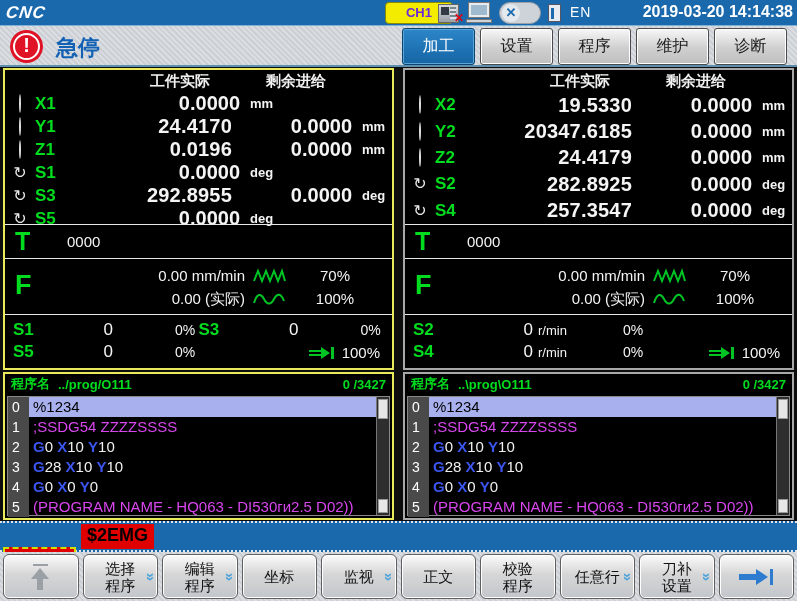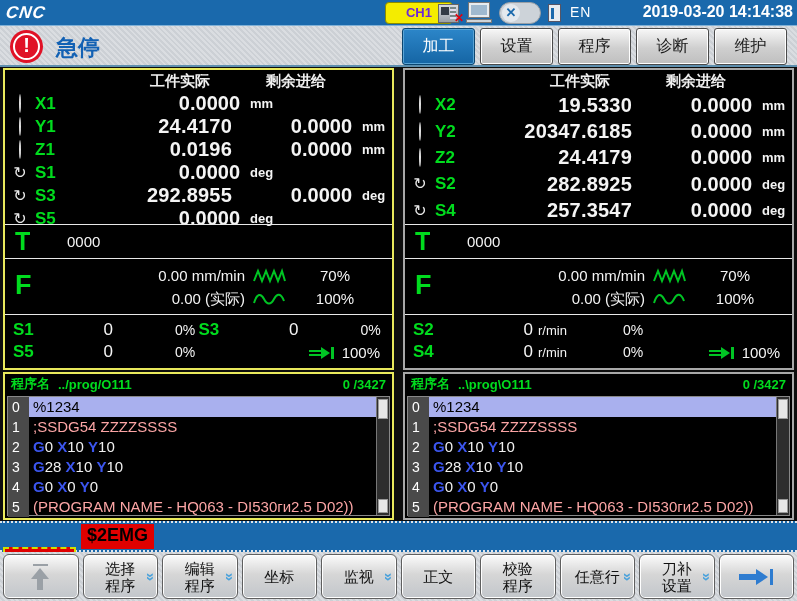--- a/index.html
+++ b/index.html
@@ -93,21 +93,21 @@
   .prog-head { height:20px; display:flex; align-items:center; padding:0 6px; color:#00dc1e; font-size:13px; font-weight:bold; }
   .prog-path { margin-left:8px; }
   .prog-counter { margin-left:auto; }
   .code-area { position:absolute; left:2px; right:2px; top:22px; bottom:2px; background:#000; border:1px solid #888; }
   .code-lines { position:absolute; left:0; top:0; right:13px; bottom:0; }
   .code-line { display:flex; height:20px; font-size:15px; line-height:20px; }
   .ln { flex:none; width:21px; background:#4a4a4a; color:#fff; font-size:14px; padding-left:4px; }
   .ltext { flex:1; padding-left:4px; white-space:pre; overflow:hidden; }
   .code-line.selected .ltext { background:#a9b0ee; }
   .tk-plain { color:#f0f0f0; } .code-line.selected .tk-plain { color:#000; }
-  .tk-comment { color:#fca5a5; }
+  .tk-comment { color:#d946ef; }
   .tk-addr { color:#3b55ee; font-weight:bold; }
   .tk-num { color:#f0f0f0; }
   .code-scroll { position:absolute; right:0; top:0; bottom:0; width:13px; background:#2e2e2e; border-left:1px solid #777; }
   .code-scroll .thumb { position:absolute; left:1px; right:1px; top:2px; height:20px; background:#e6e6e6; border:1px solid #999; }
   .code-scroll .btm { position:absolute; left:1px; right:1px; bottom:2px; height:14px; background:#e6e6e6; border:1px solid #999; }
 
   
   .alarmbar { position:absolute; left:0; top:521px; width:797px; height:31px; background:#1a69ac; border-top:2px dotted #e2e6ea; border-bottom:2px dotted #e2e6ea; display:flex; align-items:center; padding-left:3px; gap:5px; }
   .alarm { background:#e00000; color:#000; font-size:18px; font-weight:bold; padding:1px 6px 3px 6px; cursor:pointer; }
   .alarm.selected { color:#00a010; border:2px dashed #cfe000; padding:0 4px 1px 4px;margin-top:47px; }
@@ -153,22 +153,22 @@
 <div class="alertrow">
   <div class="alert-icon">
     <div class="ring"></div>
     <div class="bang">!</div>
   </div>
   <div class="alert-text">急停</div>
   <div class="tabs" id="tabs-container">
       <button class="tab active">加工</button>
       <button class="tab">设置</button>
       <button class="tab">程序</button>
+      <button class="tab">维护</button>
       <button class="tab">诊断</button>
-      <button class="tab">维护</button>
     </div>
 </div>
 
 <div class="main">
 
   <div class="panel panel-0">
     <div class="pbox box-upper">
       <div class="sec sec-axes">
         <div class="axis-grid">
           <div class="axis-head">

